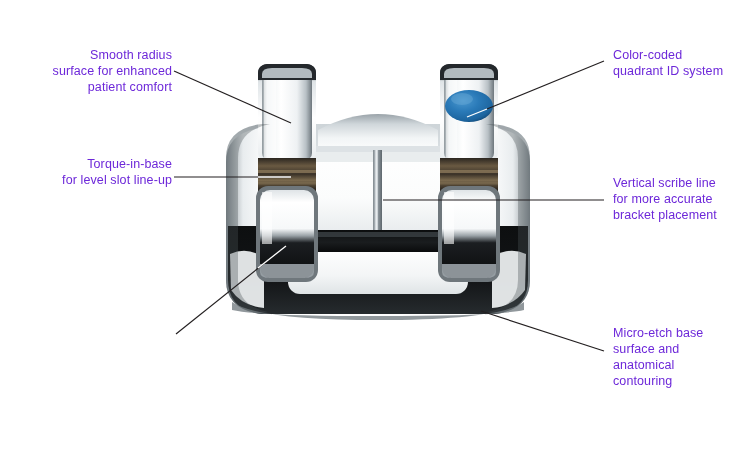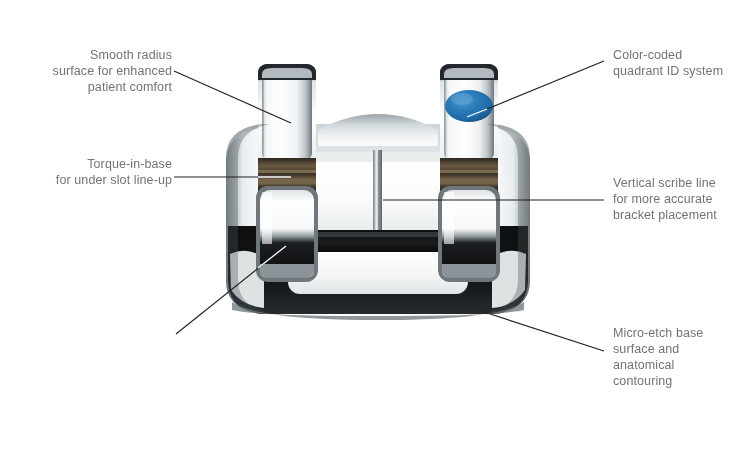--- a/index.html
+++ b/index.html
@@ -22,21 +22,21 @@
     height: 454px;
     background: #ffffff;
   }
 
   
   .callout {
     position: absolute;
     font-family: "Liberation Sans", sans-serif;
     font-size: 12.5px;
     line-height: 16px;
-    color: #737373;
+    color: #6d28d9;
     letter-spacing: 0.1px;
     white-space: pre;
   }
   .callout.right-align { text-align: right; }
   .callout.left-align  { text-align: left; }
 
   .c-smooth   { left: 8px;   top: 47px;  width: 164px; }
   .c-torque   { left: 8px;   top: 156px; width: 164px; }
   .c-uncomp   { left: 8px;   top: 323px; width: 164px; }
   .c-color    { left: 613px; top: 47px;  width: 125px; }
@@ -282,21 +282,21 @@
       <line x1="258" y1="268" x2="286" y2="246"></line>
       <line x1="487" y1="109" x2="467" y2="117"></line>
     </g>
   </svg>
 
   <div class="callout right-align c-smooth">Smooth radius
 surface for enhanced
 patient comfort</div>
 
   <div class="callout right-align c-torque">Torque-in-base
-for under slot line-up</div>
+for level slot line-up</div>
 
 
   <div class="callout left-align c-color">Color-coded
 quadrant ID system</div>
 
   <div class="callout left-align c-scribe">Vertical scribe line
 for more accurate
 bracket placement</div>
 
   <div class="callout left-align c-micro">Micro-etch base

